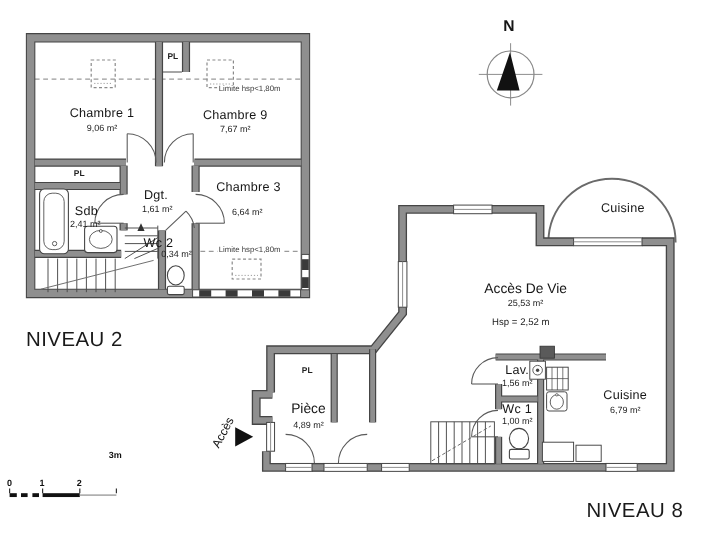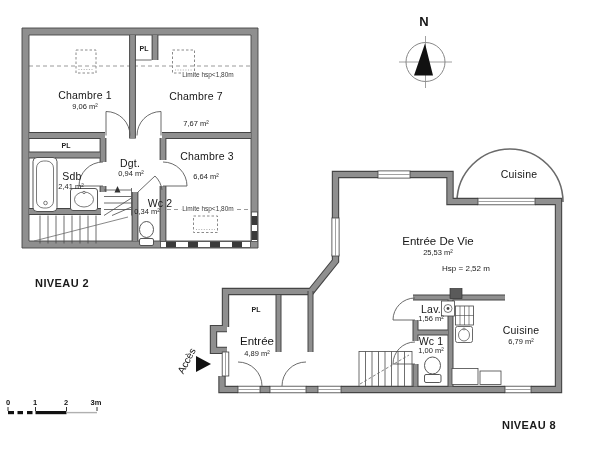--- a/index.html
+++ b/index.html
@@ -4,24 +4,24 @@
 <style>
   html,body{margin:0;padding:0;background:#ffffff;}
   #stage{position:relative;width:600px;height:450px;background:#ffffff;overflow:hidden;
          font-family:"Liberation Sans",sans-serif;}
   #plan-svg{position:absolute;left:0;top:0;}
   .lbl{position:absolute;transform:translate(-50%,-50%);white-space:nowrap;color:#161616;
        font-family:"Liberation Sans",sans-serif;line-height:1;}
   .rm{font-size:10.5px;letter-spacing:.2px;}
   .big{font-size:11.5px;}
   .ar{font-size:7.5px;color:#1d1d1d;}
-  .note{font-size:8px;color:#1d1d1d;margin-left:32px;}
+  .note{font-size:8px;color:#1d1d1d;}
   .sm{font-size:7px;font-weight:bold;color:#222;}
   .lim{font-size:6.5px;color:#3a3a3a;background:#fff;padding:0 1px;}
-  .niv{font-size:11px;letter-spacing:.4px;color:#1a1a1a;font-weight:bold;}
+  .niv{font-size:17px;letter-spacing:.4px;color:#1a1a1a;}
   .north{font-size:13px;font-weight:bold;}
   .tick{font-size:7.5px;font-weight:bold;color:#111;}
   .acces{font-size:10px;transform:translate(-50%,-50%) rotate(-62deg);}
 </style>
 </head>
 <body>
 
 <div id="stage">
 
 <svg id="plan-svg" width="600" height="450" viewBox="0 0 600 450">
@@ -249,52 +249,52 @@
     <rect x="8" y="411" width="6" height="3.2" fill="#111"></rect>
     <rect x="17.5" y="411" width="5.5" height="3.2" fill="#111"></rect>
     <rect x="27" y="411" width="5.5" height="3.2" fill="#111"></rect>
     <rect x="35.5" y="411" width="31" height="3.2" fill="#111"></rect>
     <path d="M66.5,412.6 H97" stroke="#b0b0b0" stroke-width="1.4"></path>
   </g>
 </svg>
 
 <div class="lbl rm" style="left:85px;top:95px">Chambre 1</div>
 <div class="lbl ar" style="left:85px;top:107px">9,06 m²</div>
-<div class="lbl rm" style="left:196px;top:96px">Chambre 7</div>
-<div class="lbl ar" style="left:196px;top:124px">7,67 m²</div>
+<div class="lbl rm" style="left:196px;top:96px">Chambre 9</div>
+<div class="lbl ar" style="left:196px;top:108px">7,67 m²</div>
 <div class="lbl sm" style="left:144px;top:48px">PL</div>
 <div class="lbl lim" style="left:208px;top:75px">Limite hsp&lt;1,80m</div>
 <div class="lbl rm" style="left:207px;top:156px">Chambre 3</div>
 <div class="lbl ar" style="left:206px;top:177px">6,64 m²</div>
 <div class="lbl rm" style="left:130px;top:163px">Dgt.</div>
-<div class="lbl ar" style="left:131px;top:174px">0,94 m²</div>
+<div class="lbl ar" style="left:131px;top:174px">1,61 m²</div>
 <div class="lbl rm" style="left:72px;top:176px">Sdb</div>
 <div class="lbl ar" style="left:71px;top:187px">2,41 m²</div>
 <div class="lbl sm" style="left:66px;top:145px">PL</div>
-<div class="lbl rm" style="left:160px;top:203px">Wc 2</div>
+<div class="lbl rm" style="left:132px;top:203px">Wc 2</div>
 <div class="lbl ar" style="left:147px;top:212px">0,34 m²</div>
 <div class="lbl lim" style="left:208px;top:209px">Limite hsp&lt;1,80m</div>
 <div class="lbl niv" style="left:62px;top:283px">NIVEAU 2</div>
 
 <div class="lbl rm" style="left:519px;top:174px">Cuisine</div>
-<div class="lbl big" style="left:438px;top:242px">Entrée De Vie</div>
+<div class="lbl big" style="left:438px;top:242px">Accès De Vie</div>
 <div class="lbl ar" style="left:438px;top:253px">25,53 m²</div>
 <div class="lbl note" style="left:434px;top:269px">Hsp = 2,52 m</div>
 <div class="lbl rm" style="left:431px;top:309px">Lav.</div>
 <div class="lbl ar" style="left:431px;top:319px">1,56 m²</div>
 <div class="lbl rm" style="left:431px;top:341px">Wc 1</div>
 <div class="lbl ar" style="left:431px;top:351px">1,00 m²</div>
 <div class="lbl rm" style="left:521px;top:330px">Cuisine</div>
 <div class="lbl ar" style="left:521px;top:342px">6,79 m²</div>
-<div class="lbl big" style="left:257px;top:342px">Entrée</div>
+<div class="lbl big" style="left:257px;top:342px">Pièce</div>
 <div class="lbl ar" style="left:257px;top:354px">4,89 m²</div>
 <div class="lbl sm" style="left:256px;top:309px">PL</div>
 <div class="lbl acces" style="left:187px;top:361px">Accès</div>
 <div class="lbl niv" style="left:529px;top:425px">NIVEAU 8</div>
 
 <div class="lbl north" style="left:424px;top:21px">N</div>
 
 <div class="lbl tick" style="left:8px;top:403px">0</div>
 <div class="lbl tick" style="left:35px;top:403px">1</div>
 <div class="lbl tick" style="left:66px;top:403px">2</div>
-<div class="lbl tick" style="left:96px;top:403px">3m</div>
+<div class="lbl tick" style="left:96px;top:379px">3m</div>
 
 </div>
 
 </body></html>

